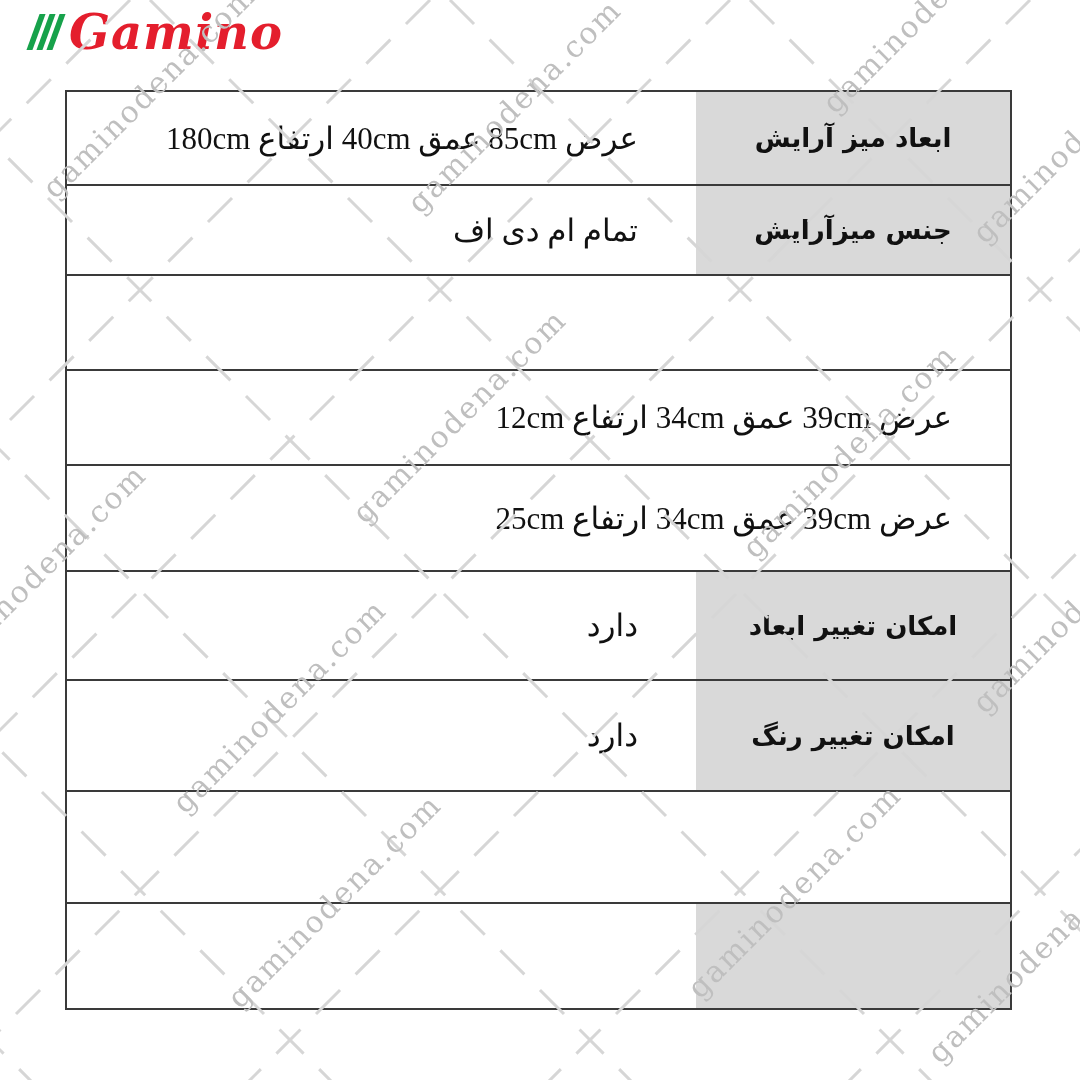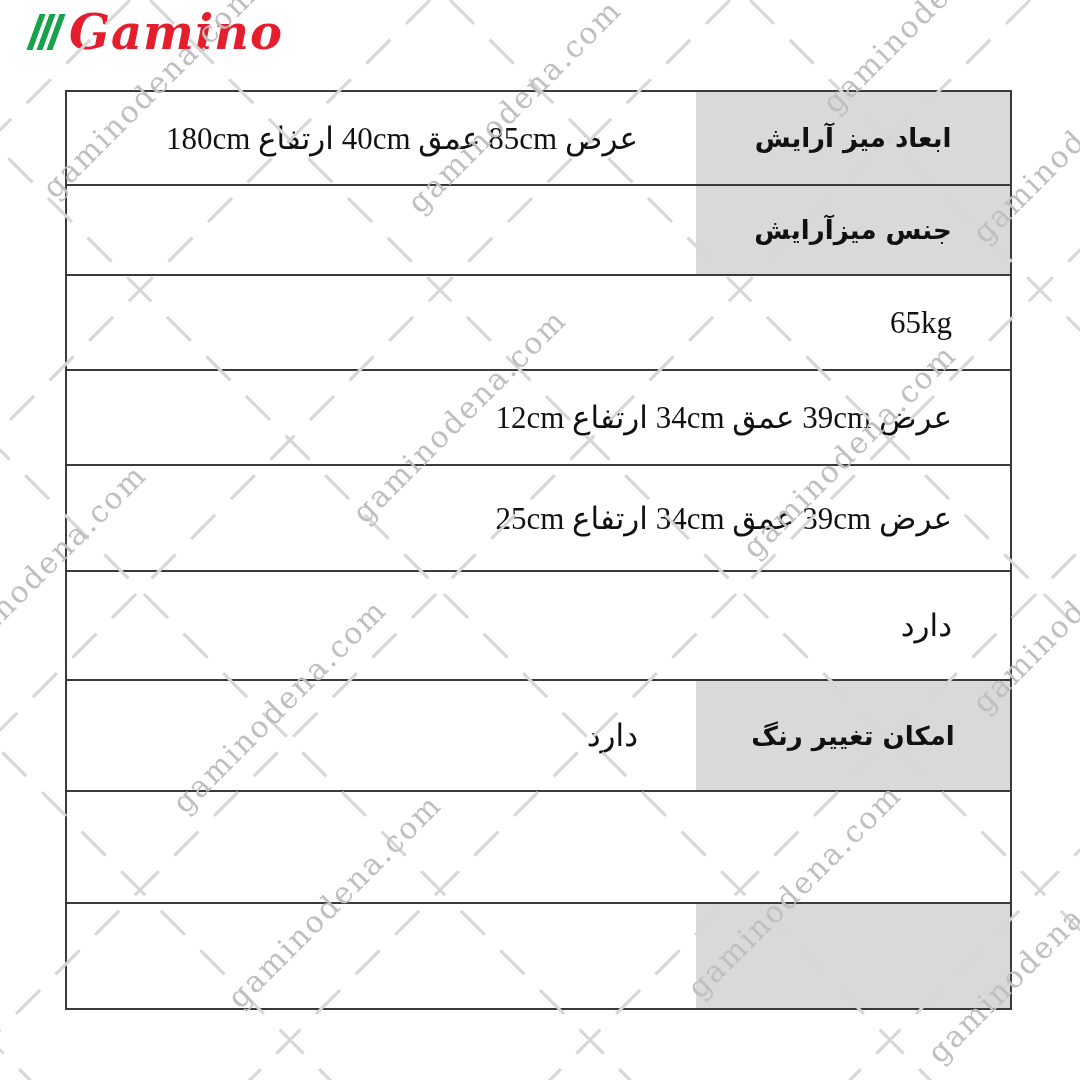--- a/index.html
+++ b/index.html
@@ -79,35 +79,36 @@
 
 <div class="spec-table">
 
   <div class="spec-row r0">
     <div class="cell-label">ابعاد میز آرایش</div>
     <div class="cell-value">عرض 85cm عمق 40cm ارتفاع 180cm</div>
   </div>
 
   <div class="spec-row r1">
     <div class="cell-label">جنس میزآرایش</div>
+    <div class="cell-value">تمام ام دی اف</div>
   </div>
 
   <div class="spec-row r2">
-    <div class="cell-value">65kg</div>
   </div>
 
   <div class="spec-row r3">
     <div class="cell-value">عرض 39cm عمق 34cm ارتفاع 12cm</div>
   </div>
 
   <div class="spec-row r4">
     <div class="cell-value">عرض 39cm عمق 34cm ارتفاع 25cm</div>
   </div>
 
   <div class="spec-row r5">
+    <div class="cell-label">امکان تغییر ابعاد</div>
     <div class="cell-value">دارد</div>
   </div>
 
   <div class="spec-row r6">
     <div class="cell-label">امکان تغییر رنگ</div>
     <div class="cell-value">دارد</div>
   </div>
 
   <div class="spec-row r7">
   </div>

